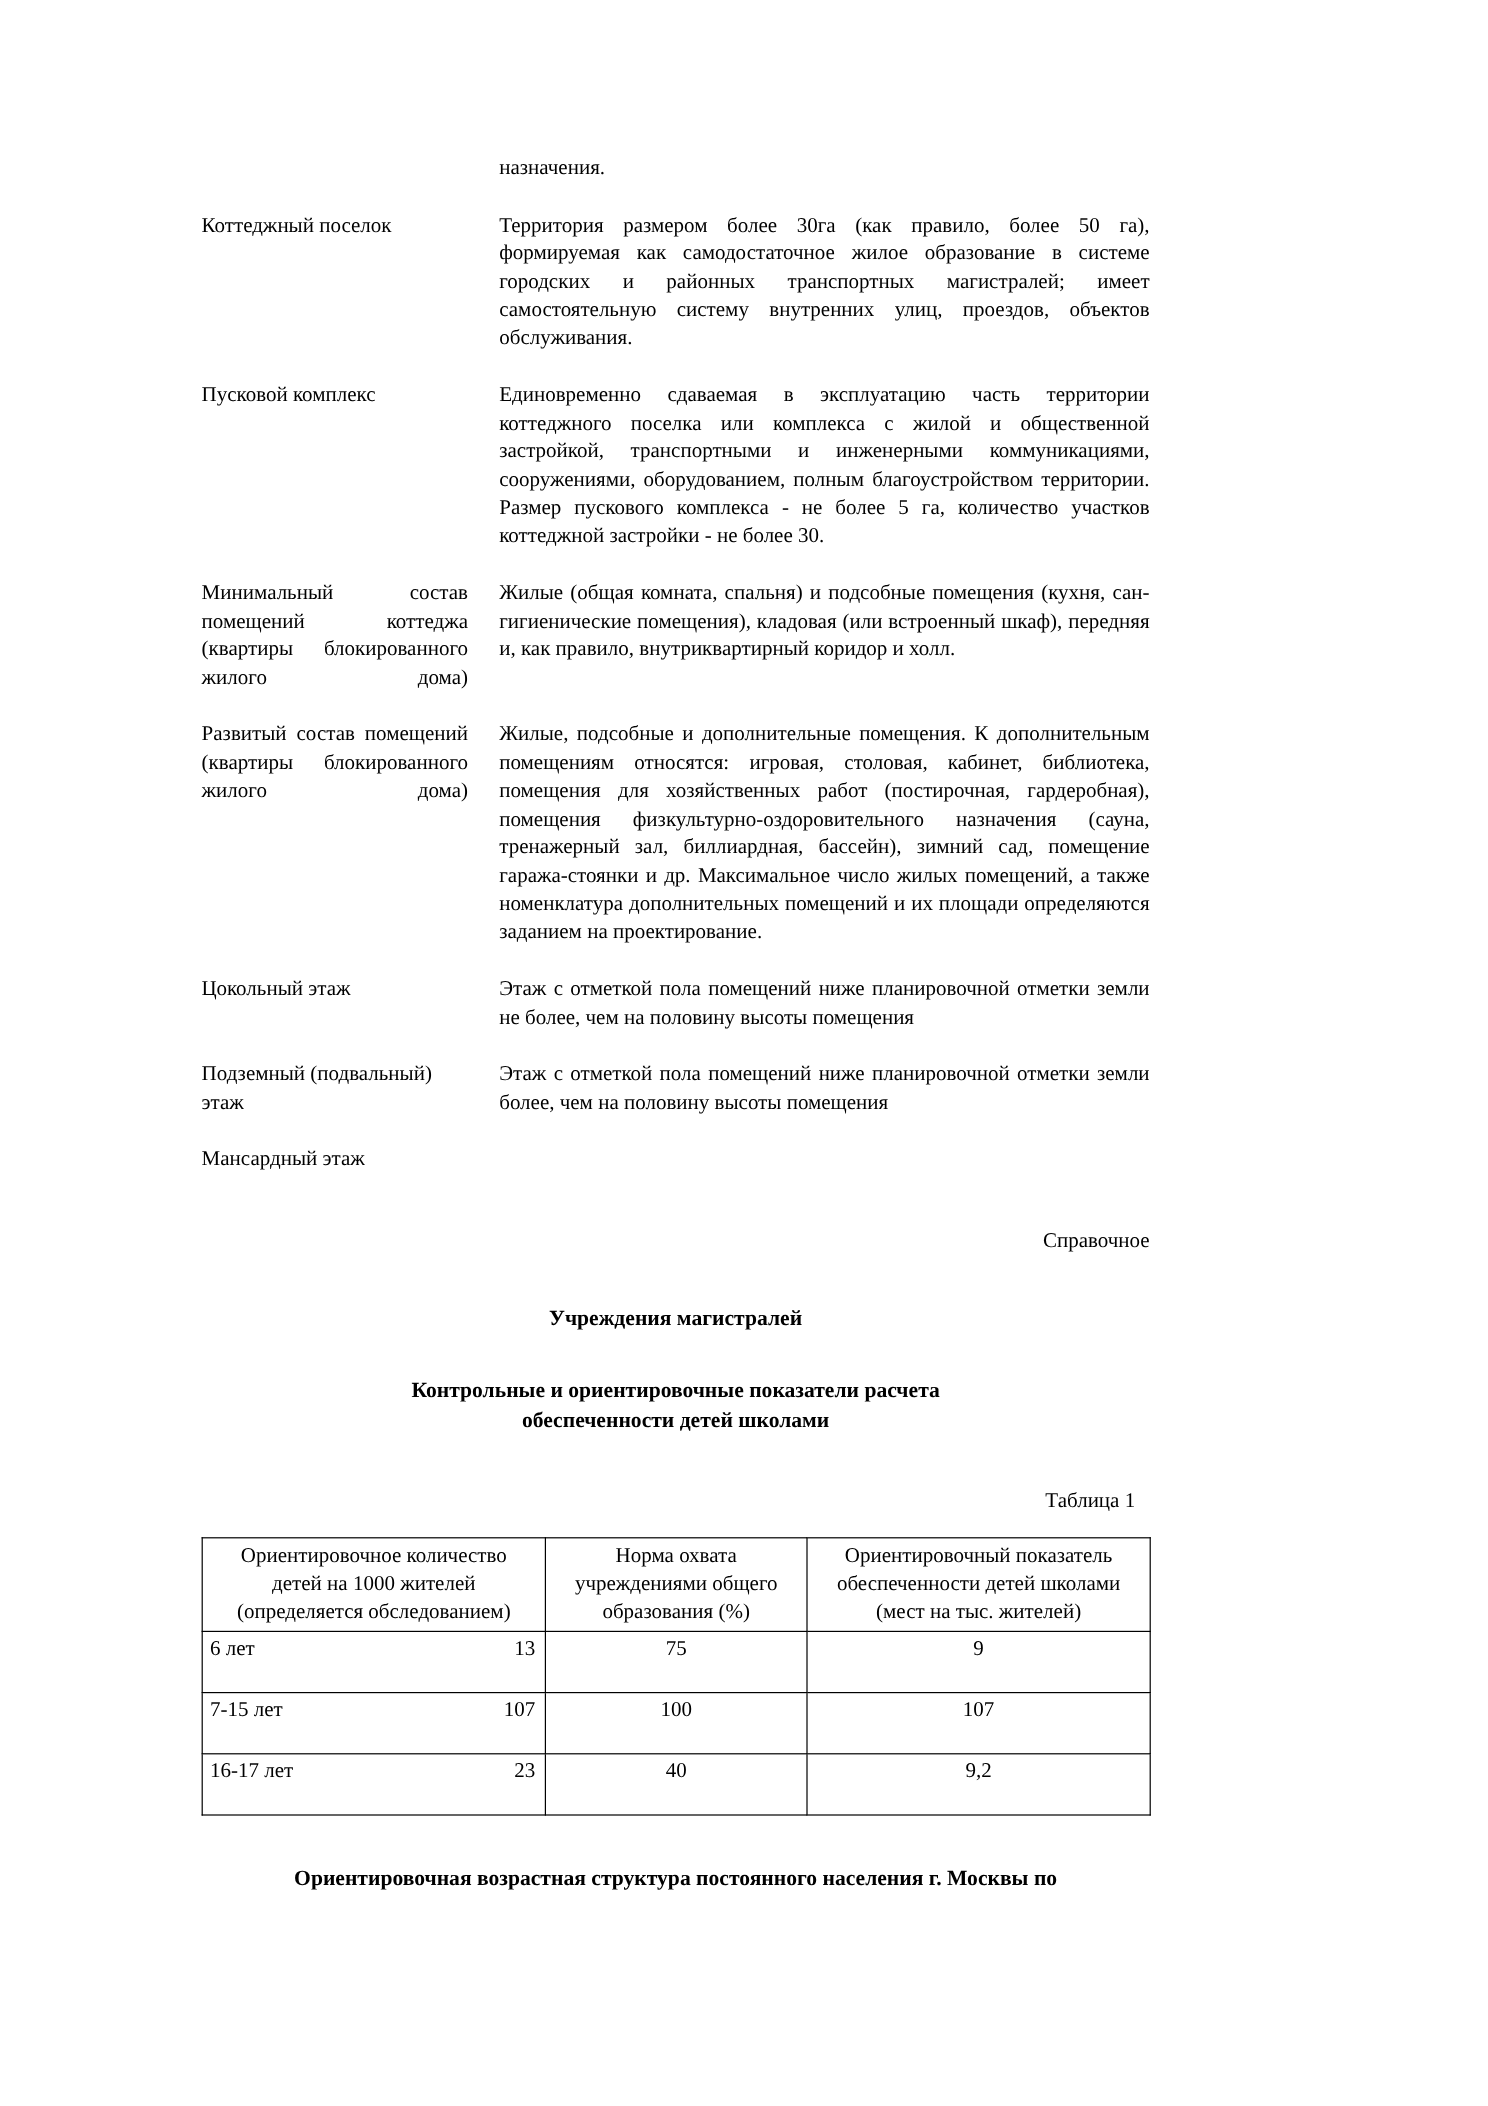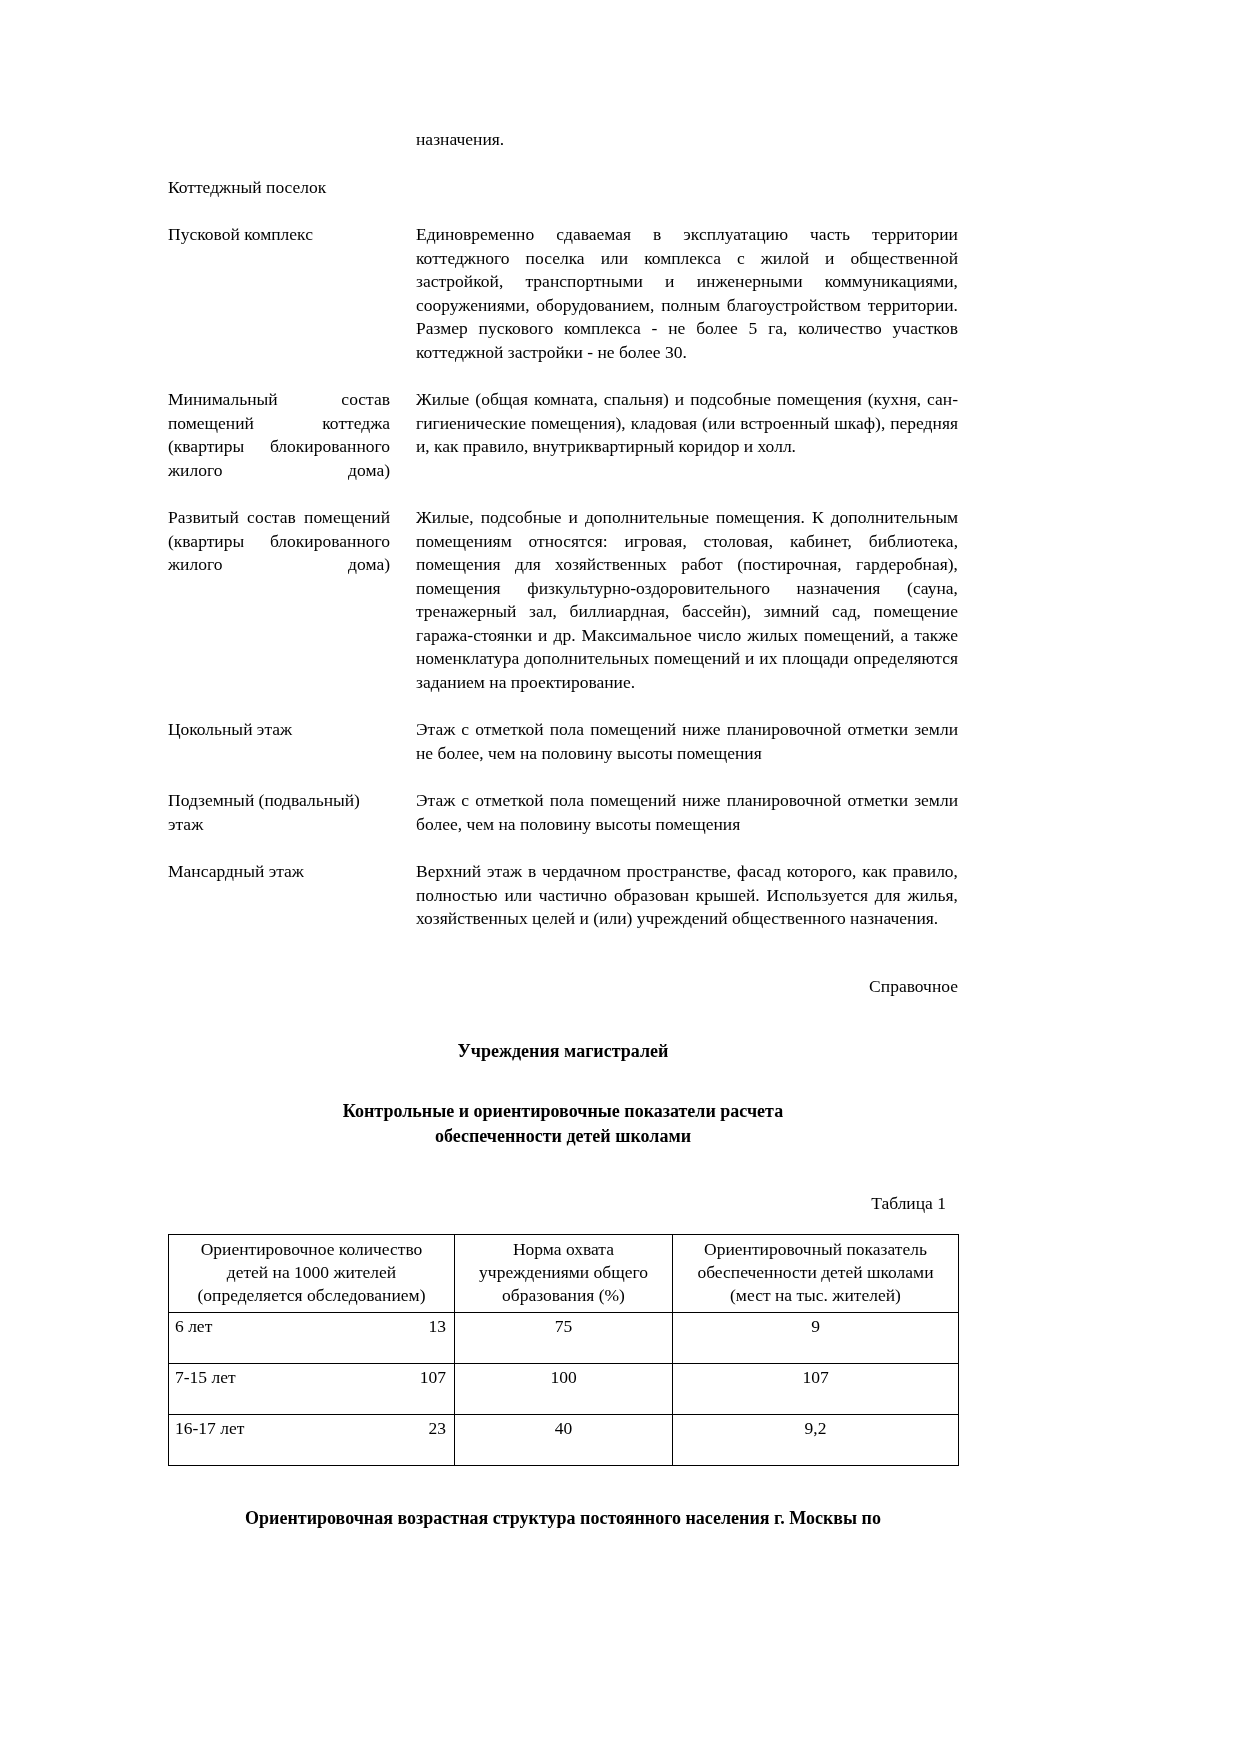--- a/index.html
+++ b/index.html
@@ -149,20 +149,21 @@
 <body>
 
 <div class="page">
   <div class="content">
 
     <div class="contin-line">назначения.</div>
 
     <div class="defrow">
       <div class="term nojust">Коттеджный поселок</div>
       <div class="spacer"></div>
+      <div class="desc">Территория размером более 30га (как правило, более 50 га), формируемая как самодостаточное жилое образование в системе городских и районных транспортных магистралей; имеет самостоятельную систему внутренних улиц, проездов, объектов обслуживания.</div>
     </div>
 
     <div class="defrow">
       <div class="term nojust">Пусковой комплекс</div>
       <div class="spacer"></div>
       <div class="desc">Единовременно сдаваемая в эксплуатацию часть территории коттеджного поселка или комплекса с жилой и общественной застройкой, транспортными и инженерными коммуникациями, сооружениями, оборудованием, полным благоустройством территории. Размер пускового комплекса - не более 5 га, количество участков коттеджной застройки - не более 30.</div>
     </div>
 
     <div class="defrow">
       <div class="term">Минимальный состав помещений коттеджа (квартиры блокированного жилого дома)</div>
@@ -184,21 +185,20 @@
 
     <div class="defrow">
       <div class="term nojust">Подземный (подвальный) этаж</div>
       <div class="spacer"></div>
       <div class="desc">Этаж с отметкой пола помещений ниже планировочной отметки земли более, чем на половину высоты помещения</div>
     </div>
 
     <div class="defrow">
       <div class="term nojust">Мансардный этаж</div>
       <div class="spacer"></div>
-      <div class="desc">Верхний этаж в чердачном пространстве, фасад которого, как правило, полностью или частично образован крышей. Используется для жилья, хозяйственных целей и (или) учреждений общественного назначения.</div>
     </div>
 
     <div class="appendix">
       <div>Справочное</div>
     </div>
 
     <h1 class="doc-h">Учреждения магистралей</h1>
 
     <h2 class="doc-h2">
       <span>Контрольные и ориентировочные показатели расчета</span><br>

